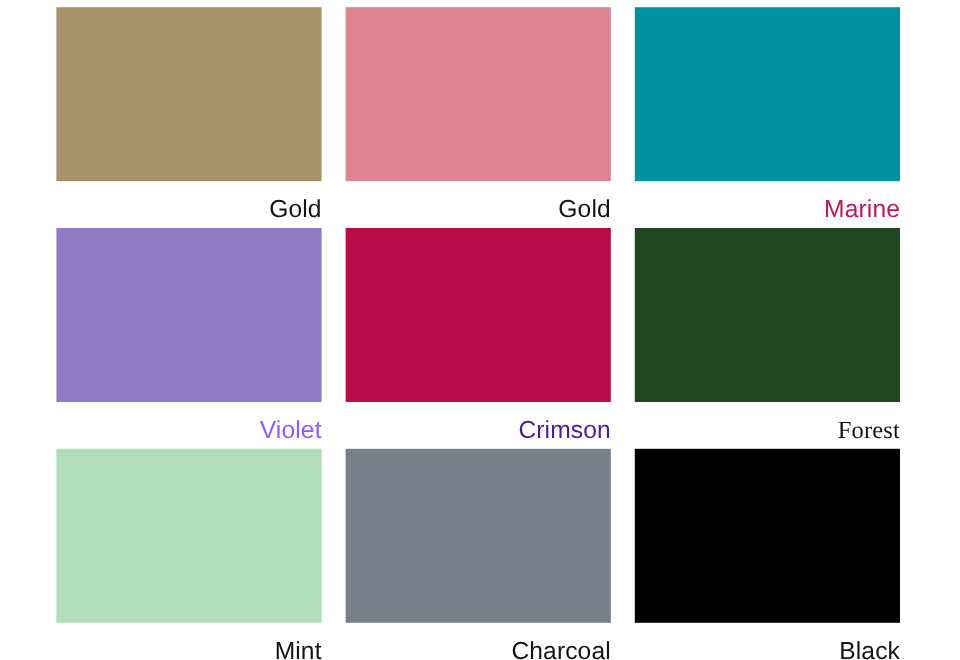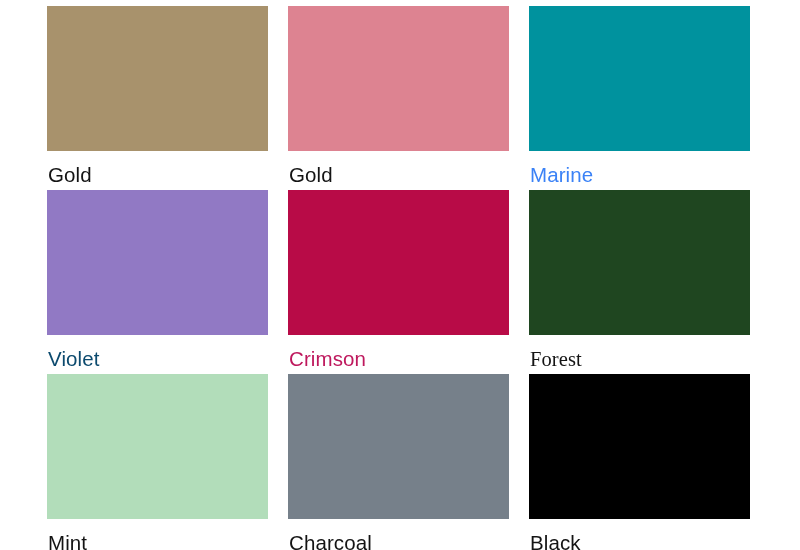--- a/index.html
+++ b/index.html
@@ -24,21 +24,21 @@
     grid-template-columns: repeat(3, 221px);
     grid-template-rows: repeat(3, 184px);
     column-gap: 20px;
     row-gap: 0px;
     align-content: start;
     justify-content: start;
   }
   .swatch-cell {
     display: flex;
     flex-direction: column;
-    align-items: flex-start;
+    align-items: flex-end;
     width: 221px;
   }
   .swatch-chip {
     width: 221px;
     height: 145px;
     display: block;
     flex: 0 0 145px;
   }
   .swatch-label {
     font-family: "Liberation Sans", sans-serif;
@@ -61,31 +61,31 @@
     <div class="swatch-label" style="color: rgb(20, 20, 20);">Gold</div>
   </div>
 
   <div class="swatch-cell">
     <div class="swatch-chip" style="background-color: rgb(221, 131, 145);"></div>
     <div class="swatch-label" style="color: rgb(20, 20, 20);">Gold</div>
   </div>
 
   <div class="swatch-cell">
     <div class="swatch-chip" style="background-color: rgb(0, 146, 158);"></div>
-    <div class="swatch-label" style="color: #3b82f6;">Marine</div>
+    <div class="swatch-label" style="color: #be185d;">Marine</div>
   </div>
 
   <div class="swatch-cell">
     <div class="swatch-chip" style="background-color: rgb(145, 121, 196);"></div>
-    <div class="swatch-label" style="color: #0c4a6e;">Violet</div>
+    <div class="swatch-label" style="color: #8b5cf6;">Violet</div>
   </div>
 
   <div class="swatch-cell">
     <div class="swatch-chip" style="background-color: rgb(184, 11, 71);"></div>
-    <div class="swatch-label" style="color: #be185d;">Crimson</div>
+    <div class="swatch-label" style="color: #4c1d95;">Crimson</div>
   </div>
 
   <div class="swatch-cell">
     <div class="swatch-chip" style="background-color: rgb(31, 70, 32);"></div>
     <div class="swatch-label" style="color: rgb(20, 20, 20); font-family: Liberation Serif, serif;">Forest</div>
   </div>
 
   <div class="swatch-cell">
     <div class="swatch-chip" style="background-color: rgb(178, 221, 186);"></div>
     <div class="swatch-label" style="color: rgb(20, 20, 20);">Mint</div>

